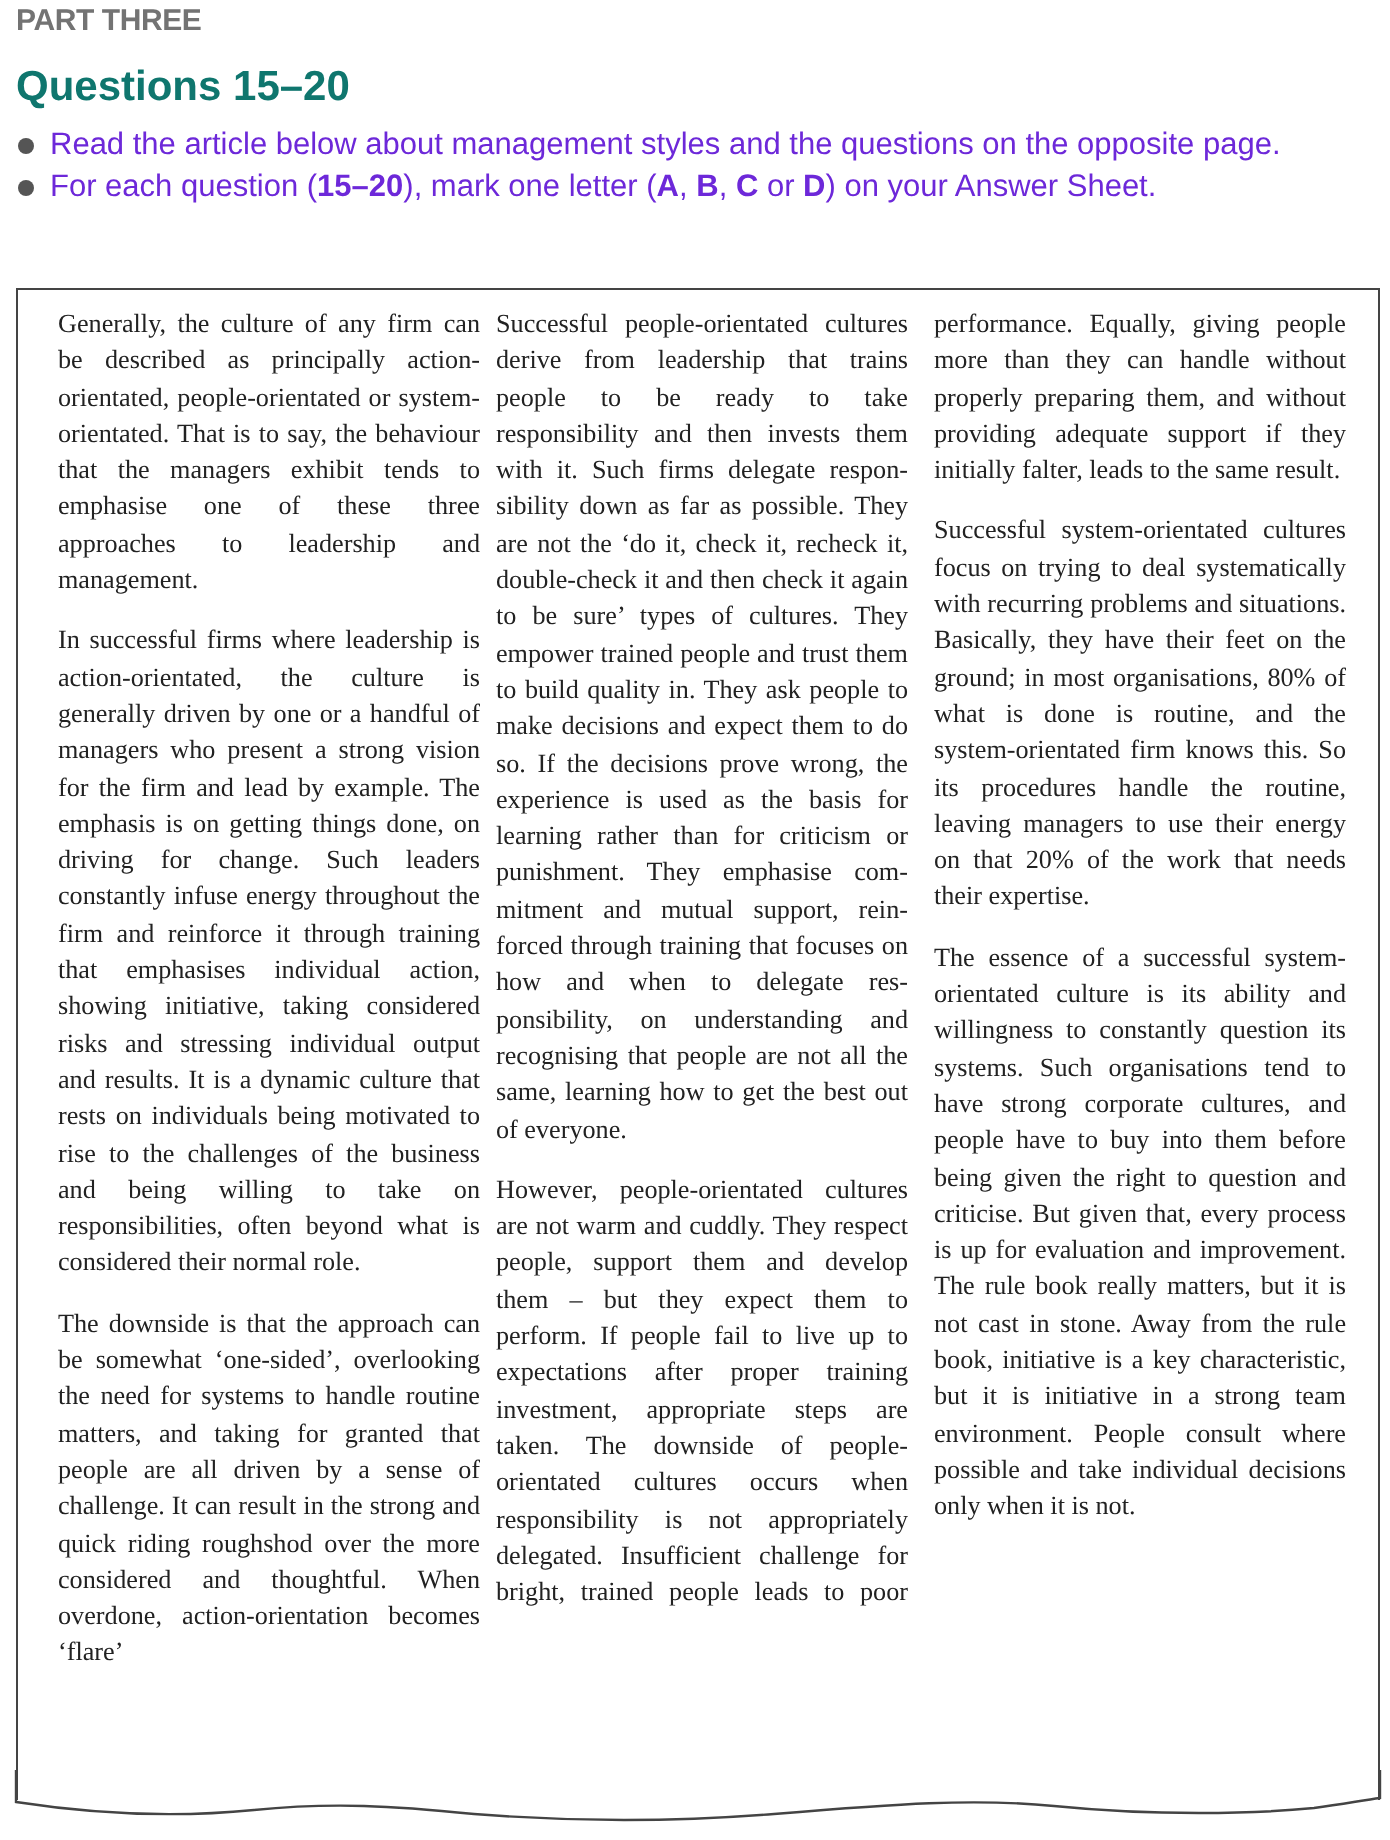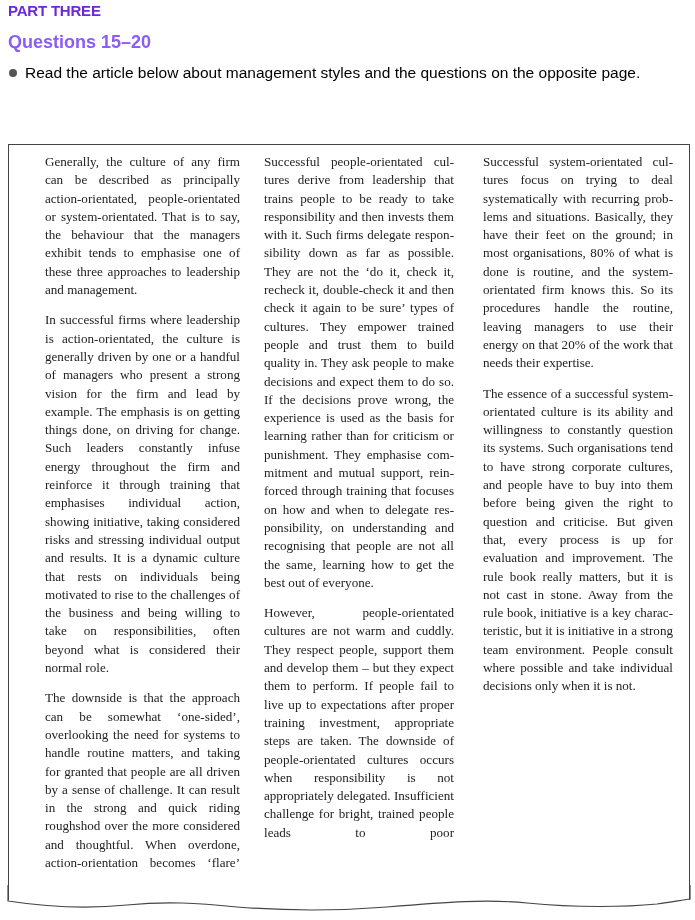--- a/index.html
+++ b/index.html
@@ -3,80 +3,85 @@
 <meta charset="utf-8">
 <style>
   html, body { margin: 0; padding: 0; background: #ffffff; }
   body {
     width: 695px; height: 920px; position: relative; overflow: hidden;
     color: #1a1a1a;
   }
   .part-title {
     position: absolute; left: 8px; top: 2px;
     font-family: "Liberation Sans", sans-serif; font-weight: bold;
-    font-size: 15px; letter-spacing: -0.2px; color: #6d28d9;
+    font-size: 15px; letter-spacing: -0.2px; color: #737373;
   }
   .questions-title {
     position: absolute; left: 8px; top: 32px;
     font-family: "Liberation Sans", sans-serif; font-weight: bold;
-    font-size: 18px; color: #8b5cf6;
+    font-size: 21px; color: #0f766e;
   }
   .instructions {
     position: absolute; left: 6px; top: 62px; width: 680px;
     font-family: "Liberation Sans", sans-serif; font-size: 15.5px;
-    line-height: 21px; color: #000000; margin: 0; padding: 0; list-style: none;
+    line-height: 21px; color: #6d28d9; margin: 0; padding: 0; list-style: none;
   }
   .instructions li { position: relative; padding-left: 19px; }
   .bullet {
     position: absolute; left: 3px; top: 7px; width: 8px; height: 8px;
     border-radius: 50%; background: #555;
   }
   .instructions b { font-weight: bold; }
   .article-box {
     position: absolute; left: 8px; top: 144px; width: 680px; height: 755px;
     border-left: 1px solid #444; border-right: 1px solid #444; border-top: 1px solid #444;
   }
   .wave {
     position: absolute; left: 7px; top: 885px; width: 684px; height: 30px;
   }
   .col {
     position: absolute; top: 8px;
     font-family: "Liberation Serif", serif; font-size: 13.1px;
     line-height: 18.3px; color: #222; text-align: justify;
     hyphens: manual;
   }
-  .col p { margin: 0 0 12px 16px; }
+  .col p { margin: 0 0 12px 0; }
   .col1 { left: 20px; width: 211px; }
   .col2 { left: 239px; width: 206px; }
   .col3 { left: 458px; width: 206px; }
 </style>
 </head>
 <body>
 
 <div class="part-title">PART THREE</div>
 <div class="questions-title">Questions 15–20</div>
 
 <ul class="instructions">
   <li>
     <span class="bullet"></span>
     <span>Read the article below about management styles and the questions on the opposite page.</span>
   </li>
+  <li>
+    <span class="bullet"></span>
+    <span><span>For each question (</span><b>15–20</b><span>), mark one letter (</span><b>A</b><span>, </span><b>B</b><span>, </span><b>C</b><span> or </span><b>D</b><span>) on your Answer Sheet.</span></span>
+  </li>
 </ul>
 
 <div class="article-box">
   <div class="col col1">
     <p>Generally, the culture of any firm can be described as principally action-orientated, people-orientated or system-orientated. That is to say, the behaviour that the managers exhibit tends to emphasise one of these three approaches to leadership and management.</p>
     <p>In successful firms where leader­ship is action-orientated, the culture is generally driven by one or a handful of managers who present a strong vision for the firm and lead by example. The emphasis is on getting things done, on driving for change. Such leaders constantly infuse energy throughout the firm and reinforce it through training that emphasises individual action, showing initiative, taking consid­ered risks and stressing individual output and results. It is a dynamic culture that rests on individuals being motivated to rise to the chal­lenges of the business and being willing to take on responsibilities, often beyond what is considered their normal role.</p>
     <p style="text-align-last: justify; font-family: Liberation Serif, serif;">The downside is that the approach can be somewhat ‘one-sided’, overlooking the need for systems to handle routine matters, and taking for granted that people are all driven by a sense of challenge. It can result in the strong and quick riding roughshod over the more considered and thoughtful. When overdone, action-orientation becomes ‘flare’</p>
   </div>
   <div class="col col2">
     <p>Successful people-orientated cul­tures derive from leadership that trains people to be ready to take responsibility and then invests them with it. Such firms delegate respon­sibility down as far as possible. They are not the ‘do it, check it, recheck it, double-check it and then check it again to be sure’ types of cultures. They empower trained people and trust them to build quality in. They ask people to make decisions and expect them to do so. If the decisions prove wrong, the experience is used as the basis for learning rather than for criticism or punishment. They emphasise com­mitment and mutual support, rein­forced through training that focuses on how and when to delegate res­ponsibility, on understanding and recognising that people are not all the same, learning how to get the best out of everyone.</p>
     <p style="text-align-last: justify;">However, people-orientated cultures are not warm and cuddly. They respect people, support them and develop them – but they expect them to perform. If people fail to live up to expectations after proper training investment, appropriate steps are taken. The downside of people-orientated cultures occurs when responsibility is not appropriately delegated. Insufficient challenge for bright, trained people leads to poor</p>
   </div>
   <div class="col col3">
+    <p>performance. Equally, giving people more than they can handle without properly preparing them, and without providing adequate support if they initially falter, leads to the same result.</p>
     <p>Successful system-orientated cul­tures focus on trying to deal systematically with recurring prob­lems and situations. Basically, they have their feet on the ground; in most organisations, 80% of what is done is routine, and the system-orientated firm knows this. So its procedures handle the routine, leaving managers to use their energy on that 20% of the work that needs their expertise.</p>
     <p>The essence of a successful system-orientated culture is its ability and willingness to constantly question its systems. Such organisations tend to have strong corporate cultures, and people have to buy into them before being given the right to question and criticise. But given that, every process is up for evaluation and improvement. The rule book really matters, but it is not cast in stone. Away from the rule book, initiative is a key charac­teristic, but it is initiative in a strong team environment. People consult where possible and take individual decisions only when it is not.</p>
   </div>
 </div>
 
 <svg class="wave" viewBox="0 0 684 30" preserveAspectRatio="none">
   <path d="M1,0 L1,16 C40,22 80,24 120,20 C160,16 190,18 230,22 C280,26 330,26 380,22 C440,17 480,14 520,18 C570,23 620,22 650,19 C665,17 675,15 683,14 L683,0" fill="none" stroke="#444" stroke-width="1.2"></path>
 </svg>
 
 </body></html>

